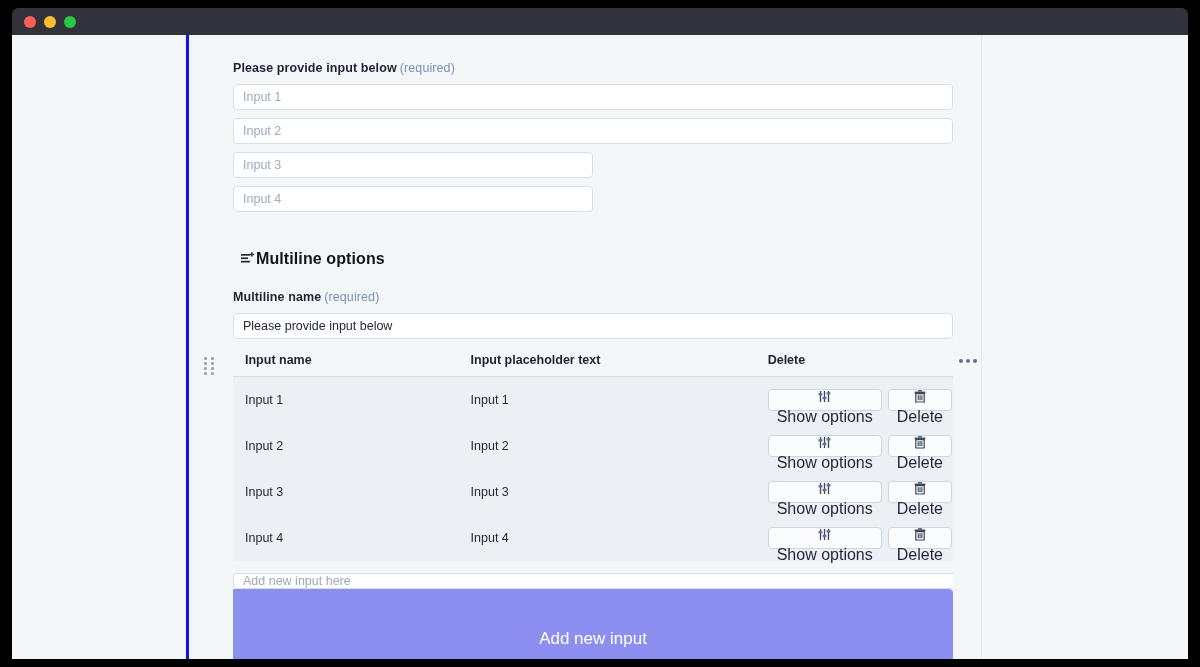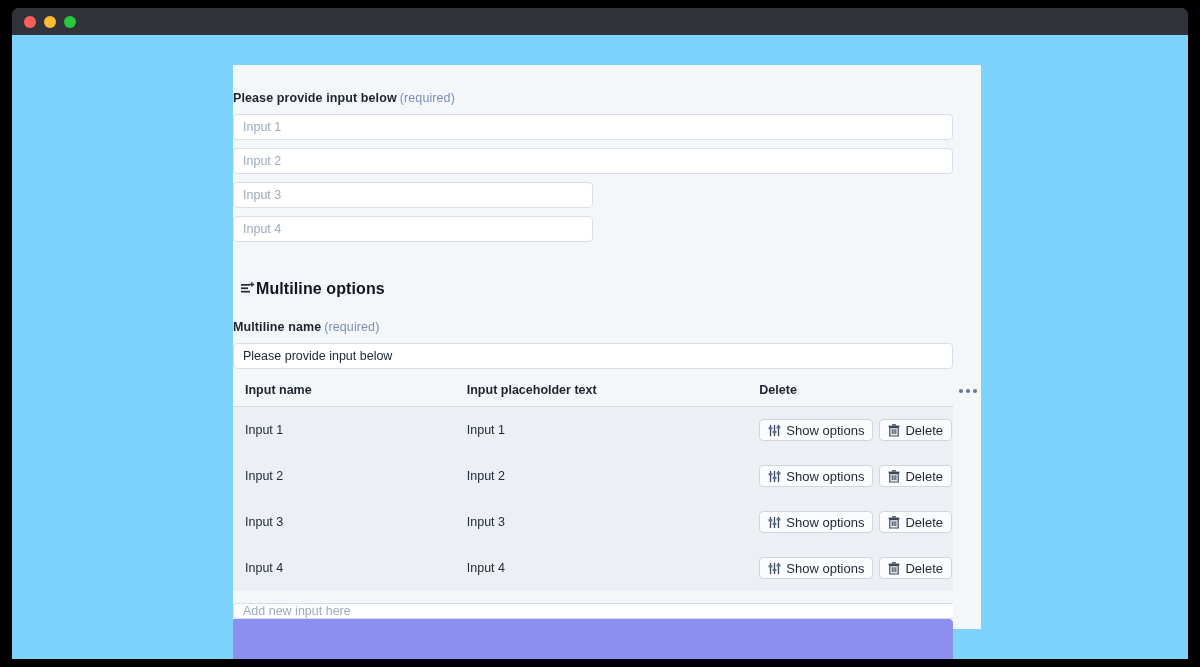--- a/index.html
+++ b/index.html
@@ -40,21 +40,20 @@
   .dot.yellow { background: #febc2e; }
   .dot.green  { background: #28c840; }
 
   
   .viewport {
     flex: 1 1 auto;
     background: #7dd3fc;
     display: flex;
     position: relative;
     overflow: hidden;
-    align-items: center;
   }
 
   .left-pane {
     width: 174px;
     flex: 0 0 174px;
     background: #f4f7fa;
     border-right: 1px solid #e2e8f0;
   }
 
   .blue-rail {
@@ -188,24 +187,25 @@
   .btn {
     display: inline-flex;
     align-items: center;
     gap: 5px;
     height: 22px;
     padding: 0 8px;
     background: #fbfcfd;
     border: 1px solid #cfd6e0;
     border-radius: 4px;
     font-family: "Liberation Sans", sans-serif;
-    font-size: 13px;
+    font-size: 16px;
     color: #1e2735;
     cursor: pointer;
     white-space: nowrap;
+    flex-direction: column;
   }
 
   
   .addrow {
     display: flex;
     margin-top: 12px;
     height: 26px;
     flex-direction: column;
   }
   .addrow input {

